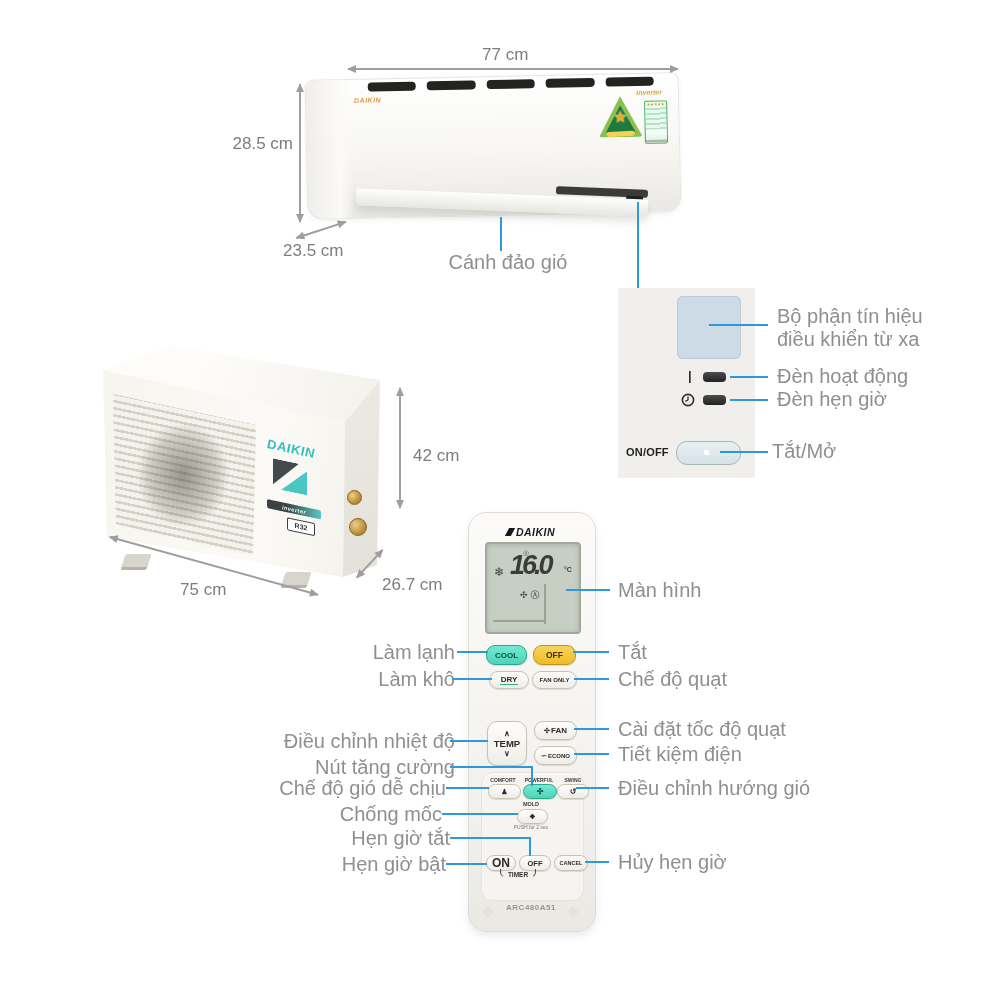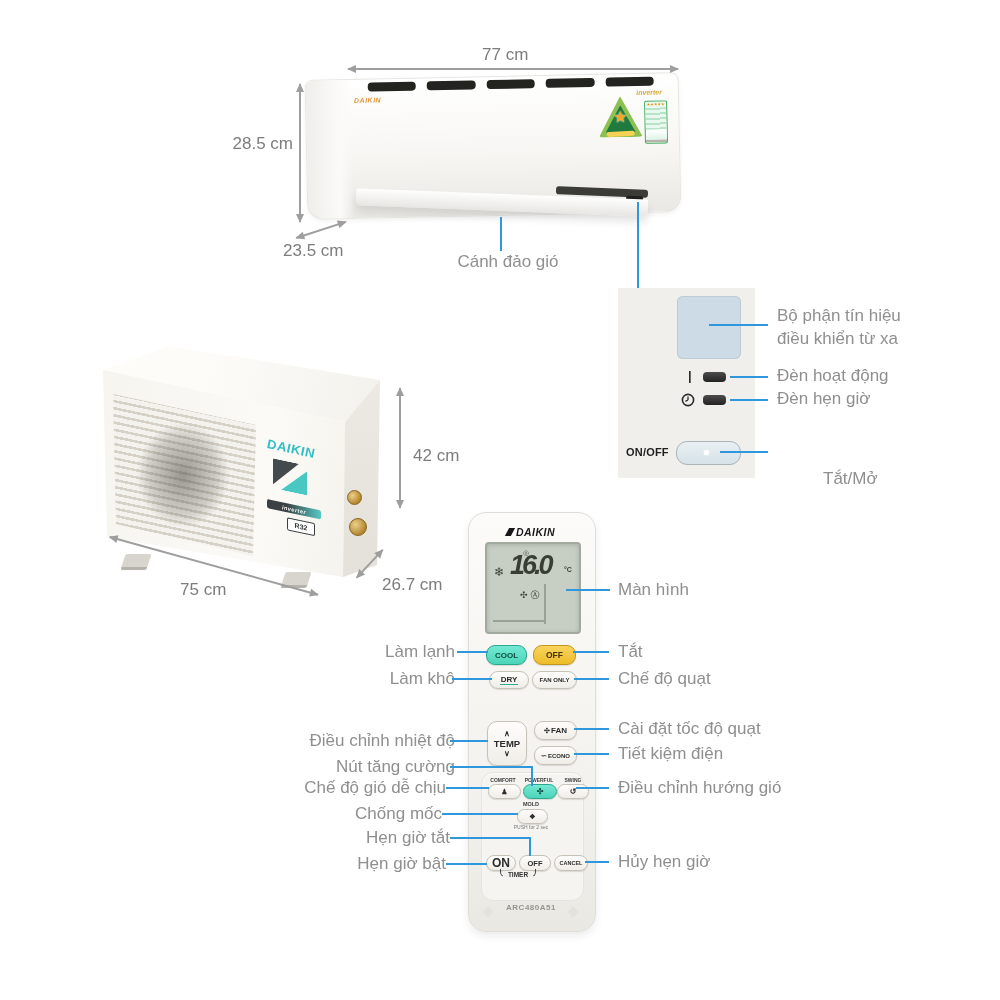--- a/index.html
+++ b/index.html
@@ -1,19 +1,19 @@
 <!DOCTYPE html>
 <html><head>
 <meta charset="utf-8">
 <style>
   html,body{margin:0;padding:0;background:#fff;}
   #canvas{position:relative;width:1000px;height:1000px;background:#ffffff;overflow:hidden;
           font-family:"Liberation Sans",sans-serif;}
   
-  .lbl{position:absolute;color:#8f8f8f;font-size:17px;line-height:20px;white-space:nowrap;}
+  .lbl{position:absolute;color:#8f8f8f;font-size:20px;line-height:20px;white-space:nowrap;}
   .lbl.r{text-align:right;width:180px;}
   .dim-txt{position:absolute;color:#7d7d7d;font-size:17px;white-space:nowrap;}
   
   .cl{position:absolute;background:#2f97dd;z-index:30;}
   .cl.h{height:2px;}
   .cl.v{width:2px;}
   
   .dim{position:absolute;background:#9e9e9e;}
   .dim.h{height:1.5px;}
   .dim.h::before{content:'';position:absolute;left:-1px;top:-3.5px;width:0;height:0;
@@ -200,21 +200,21 @@
   </svg>
   <div class="led" style="left:703px;top:395px;"></div>
   <div class="cl h" style="left:730px;top:399px;width:38px;"></div>
   <div class="lbl" style="left:777px;top:389px;">Đèn hẹn giờ</div>
 
   <div class="onoff-txt" style="left:626px;top:446px;">ON/OFF</div>
   <div id="onoff-btn">
       <div class="dot"></div>
     </div>
   <div class="cl h" style="left:720px;top:451px;width:48px;"></div>
-  <div class="lbl" style="left:823px;top:441px;margin-top:28px;">Tắt/Mở</div>
+  <div class="lbl" style="left:772px;top:441px;">Tắt/Mở</div>
 
   <div id="outdoor">
     <div class="face" id="od-top"></div>
     <div class="face" id="od-front"></div>
     <div class="face" id="od-side"></div>
     <div id="od-grille"></div>
     <div id="od-brand">
       <div class="dk">DAIKIN</div>
       <div id="od-logo">
         <div class="d1"></div>

